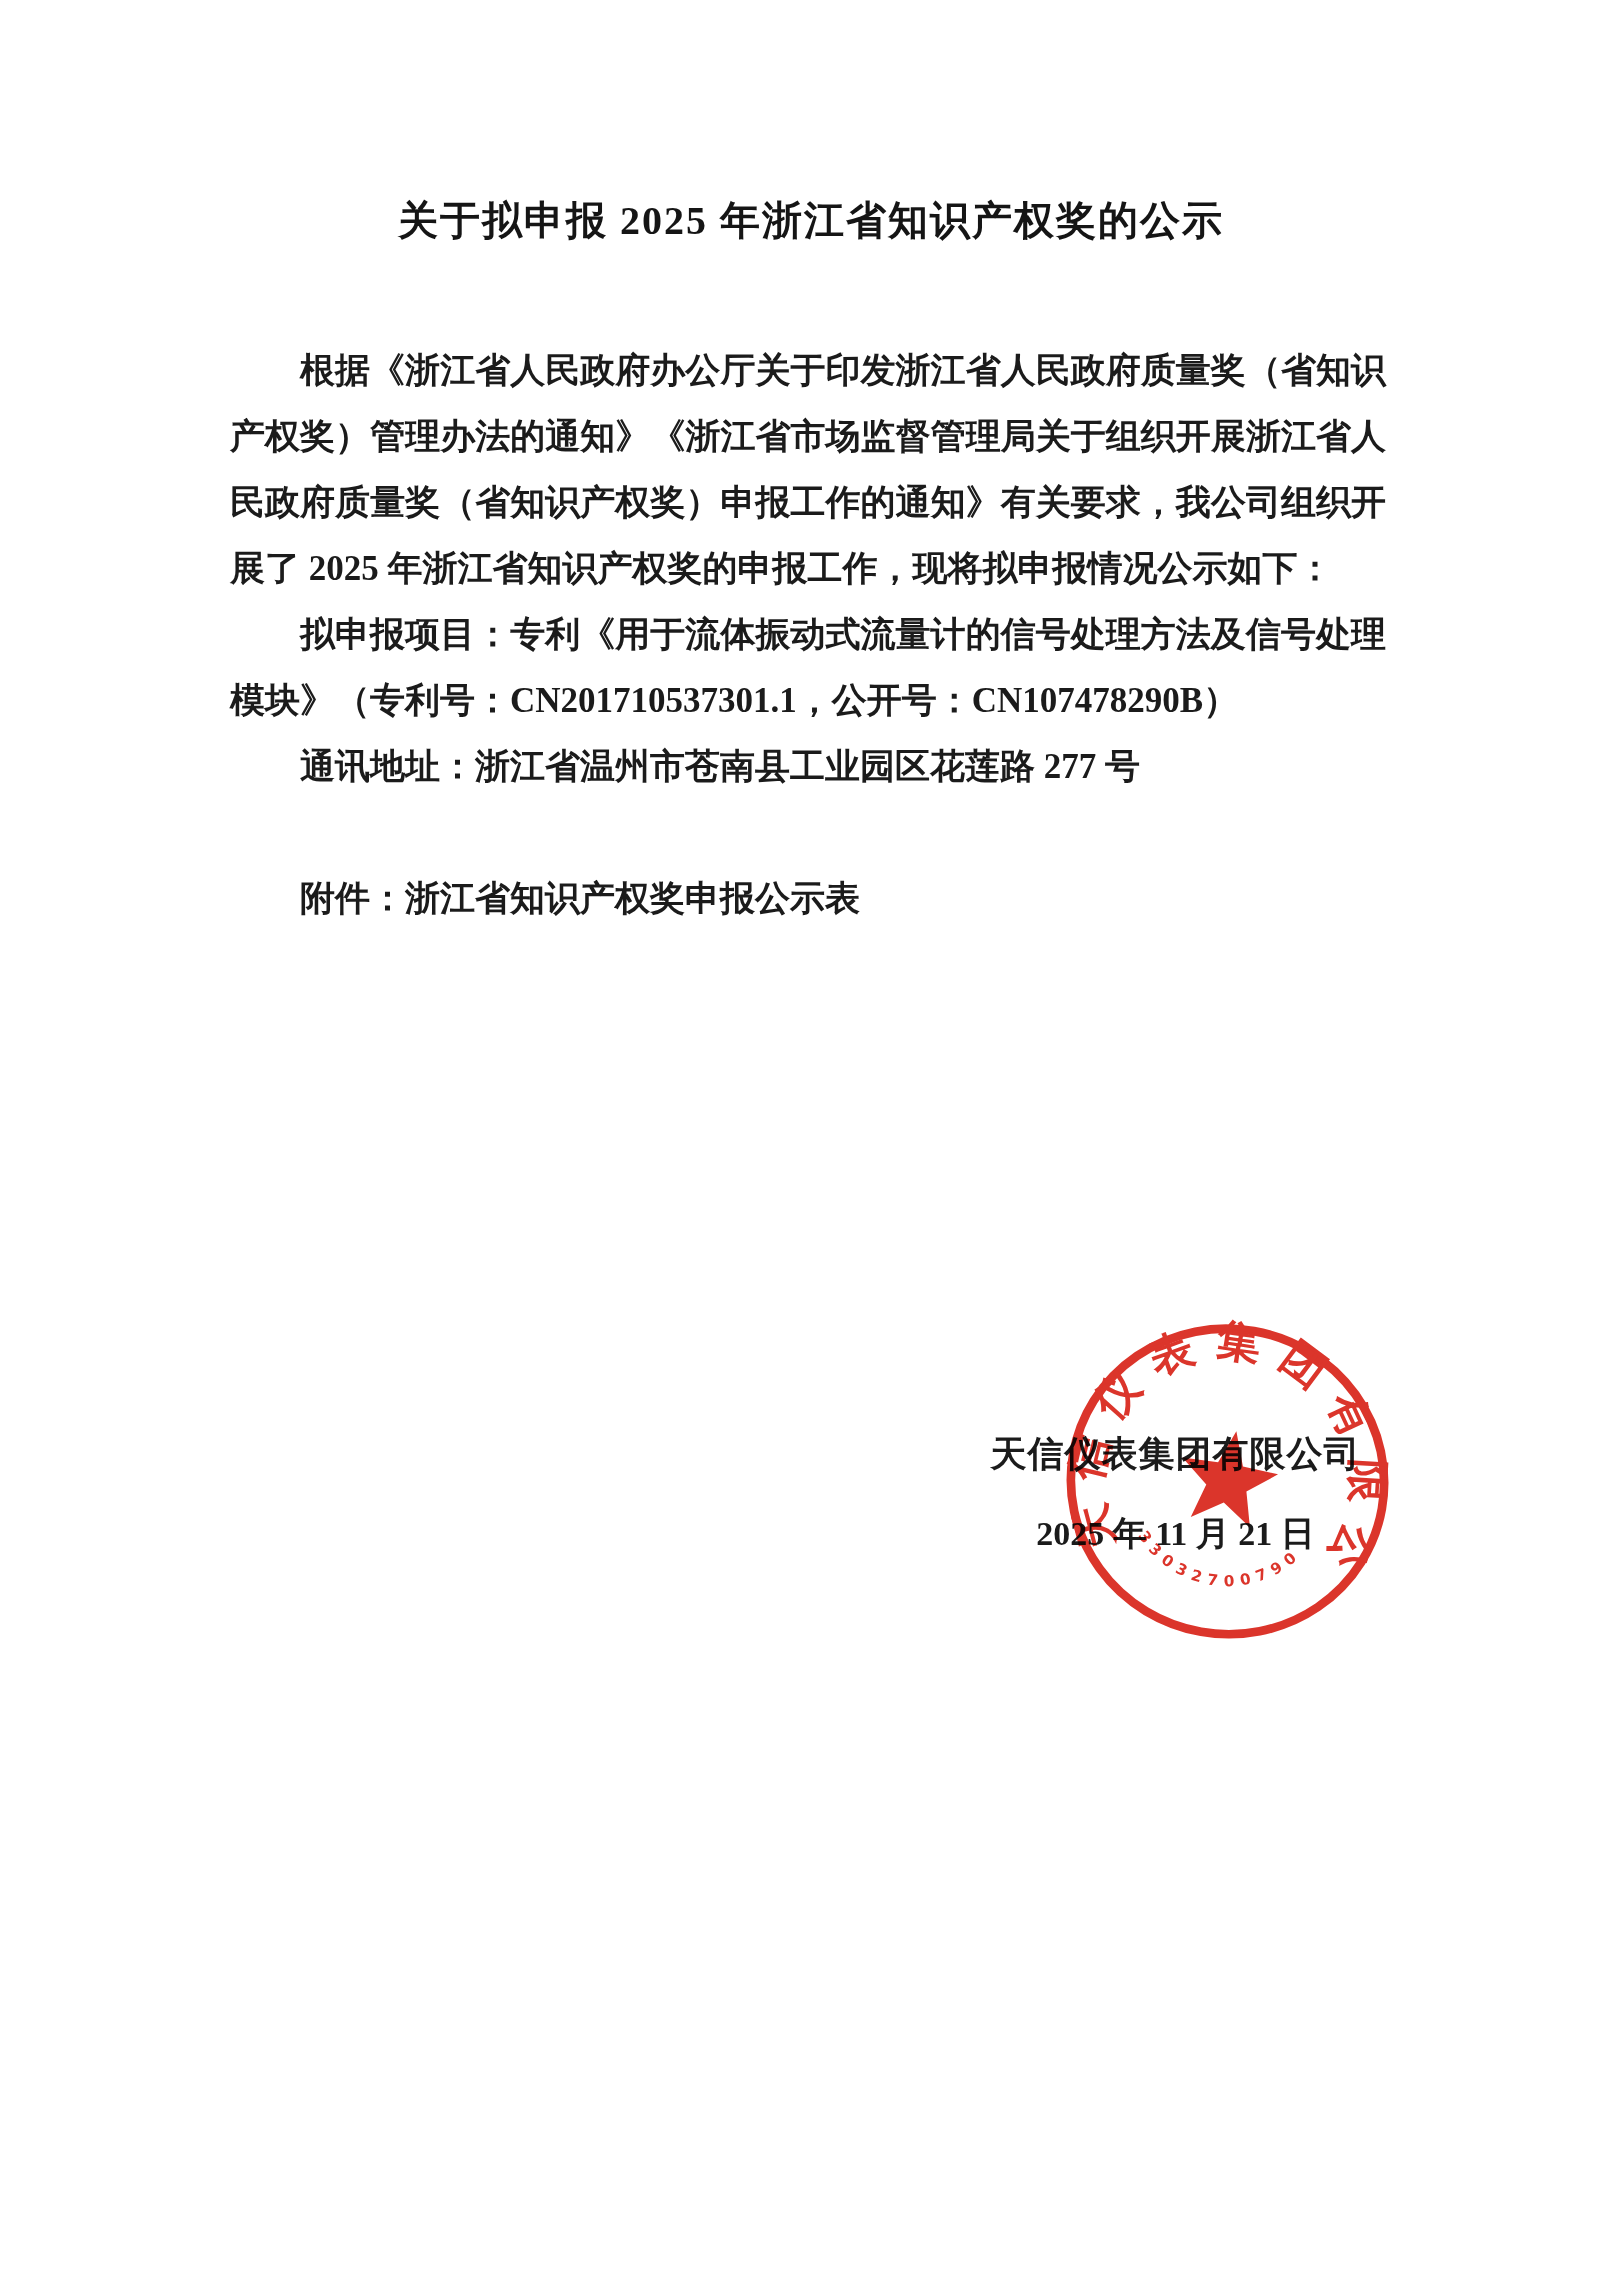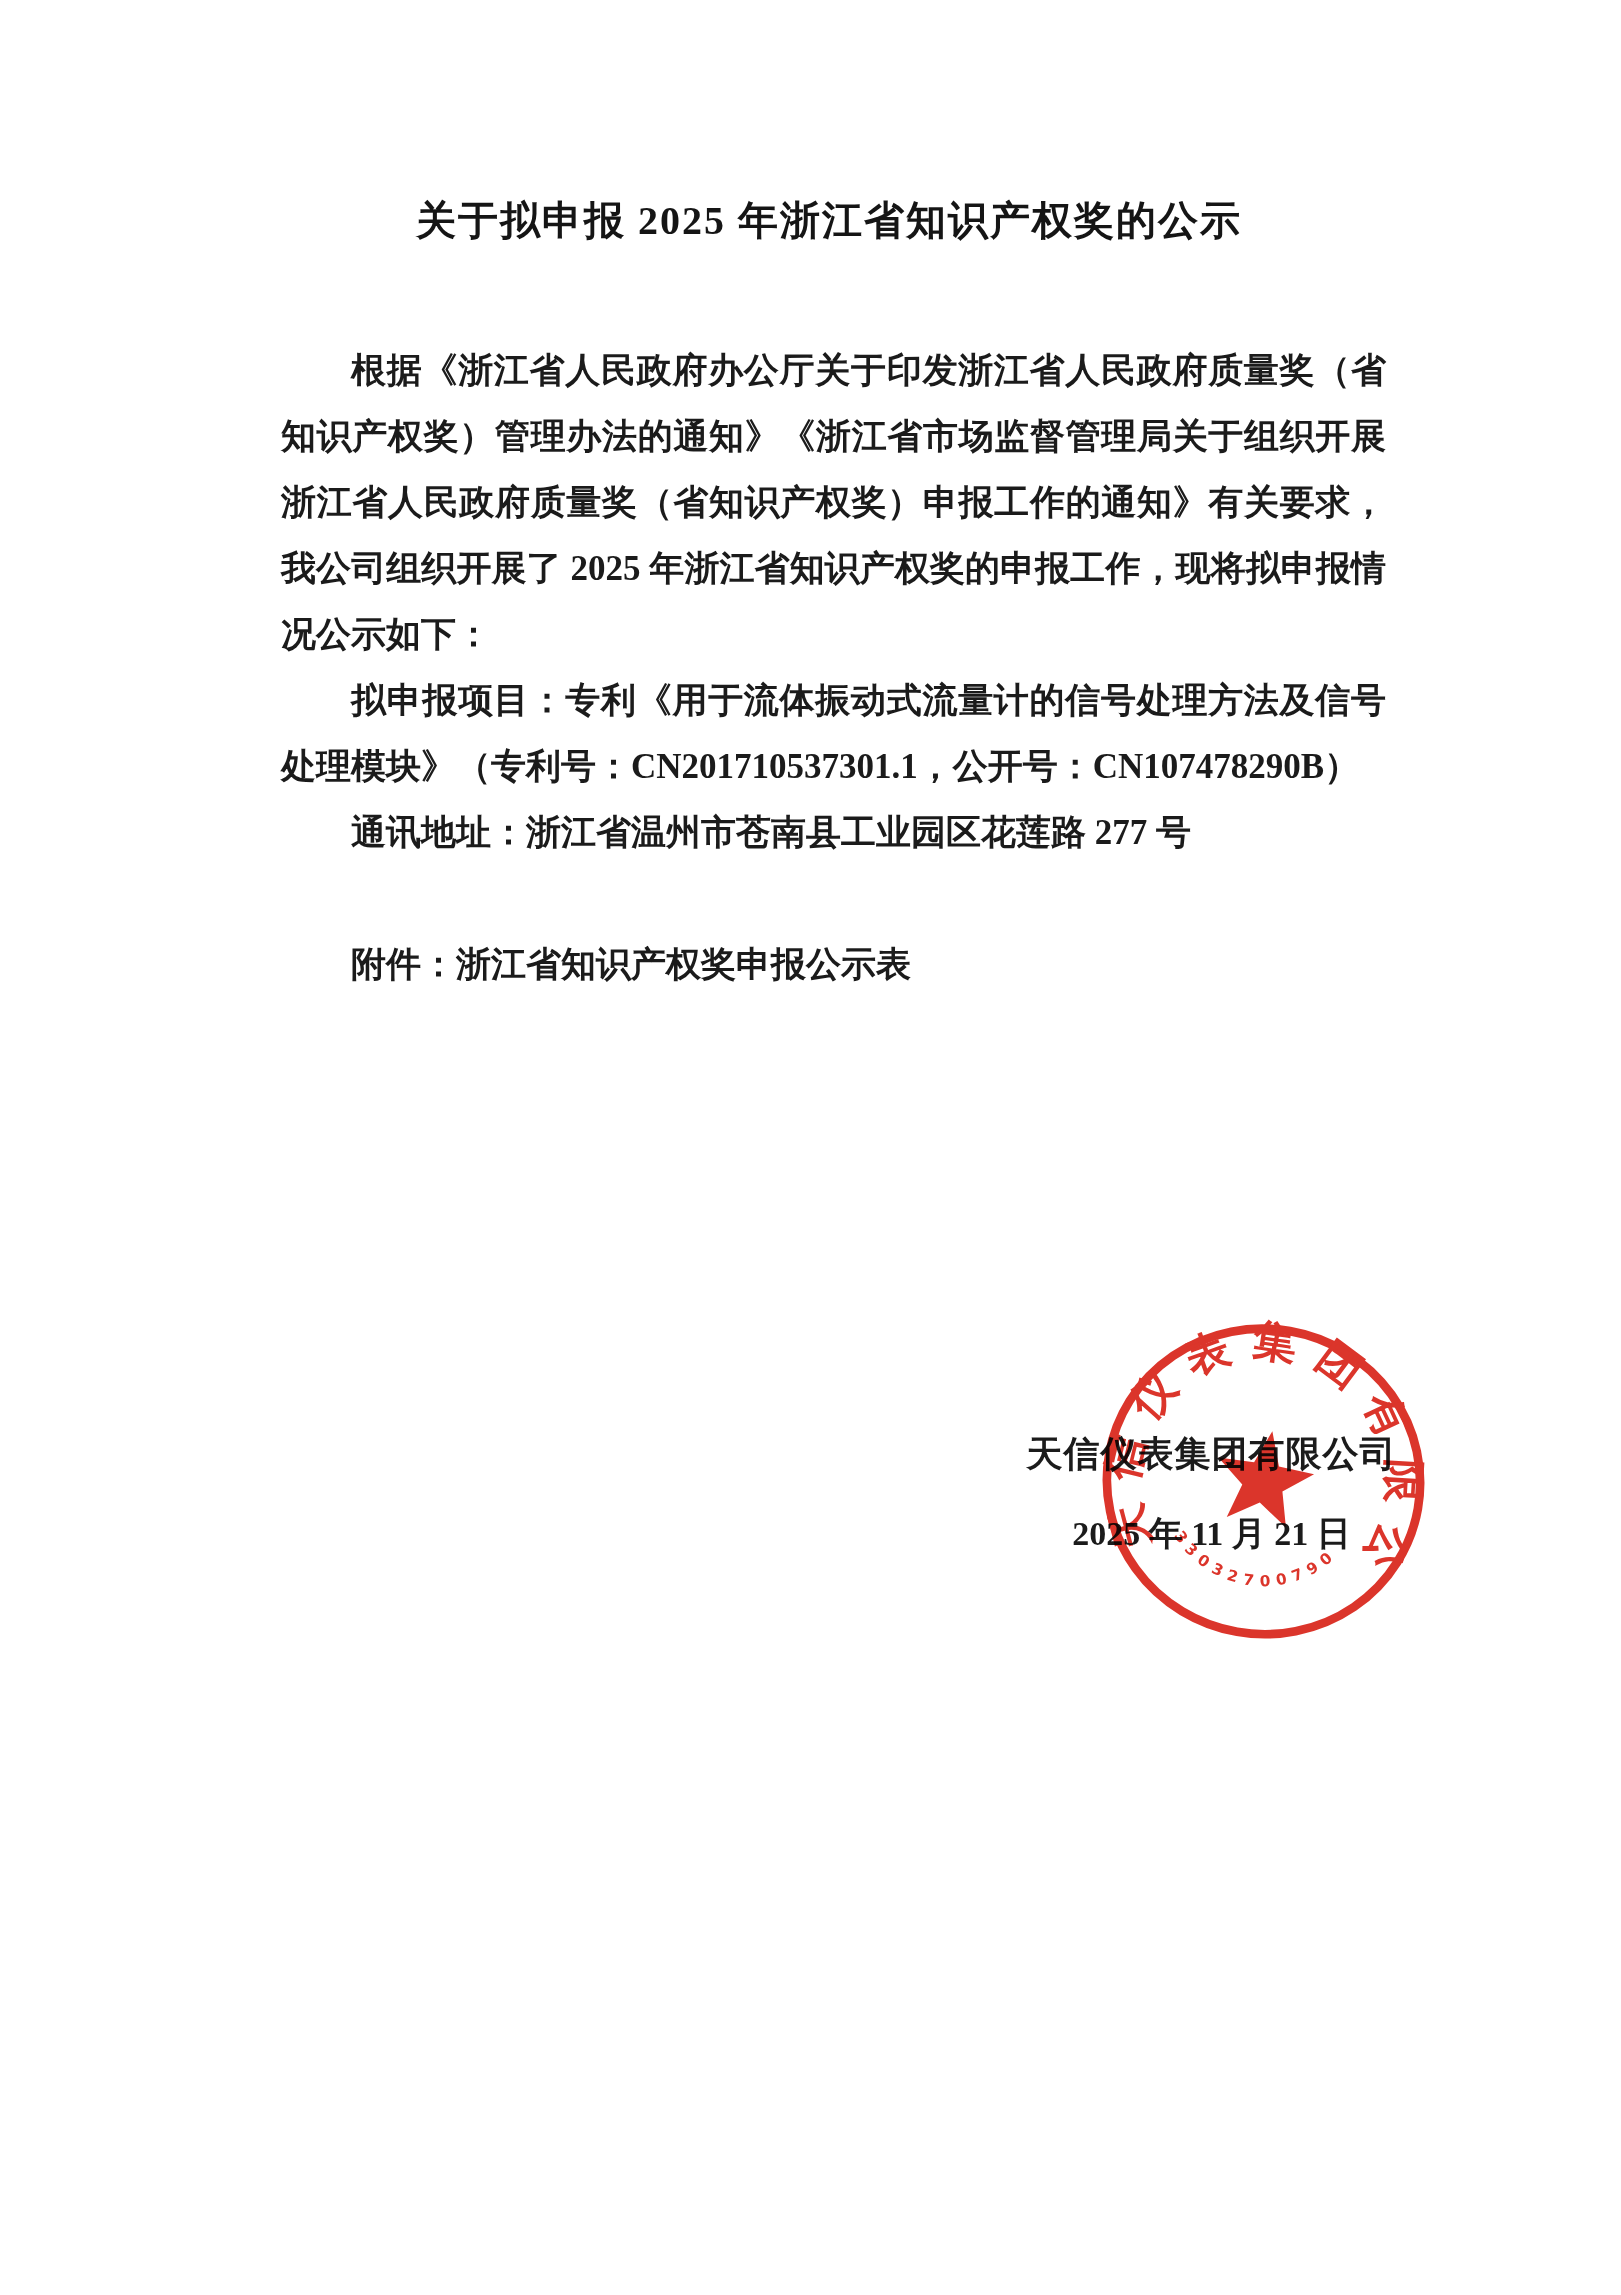--- a/index.html
+++ b/index.html
@@ -9,36 +9,35 @@
     background: #ffffff;
     position: relative;
     font-family: "Liberation Serif", "DejaVu Serif", serif;
     color: #1b1b1b;
     overflow: hidden;
   }
   .page {
     position: absolute;
     inset: 0;
     background: #ffffff;
-    margin-left: 36px;
   }
   .doc-title {
     position: absolute;
     top: 193px;
     left: 0;
     right: 0;
     text-align: center;
     font-size: 40px;
     font-weight: bold;
     letter-spacing: 2px;
     color: #151515;
   }
   .content {
     position: absolute;
-    left: 245px;
+    left: 230px;
     right: 236px;
     top: 338px;
   }
   .content p {
     margin: 0;
     font-size: 35px;
     line-height: 66px;
     text-indent: 2em;
     text-align: justify;
     text-justify: inter-ideograph;

